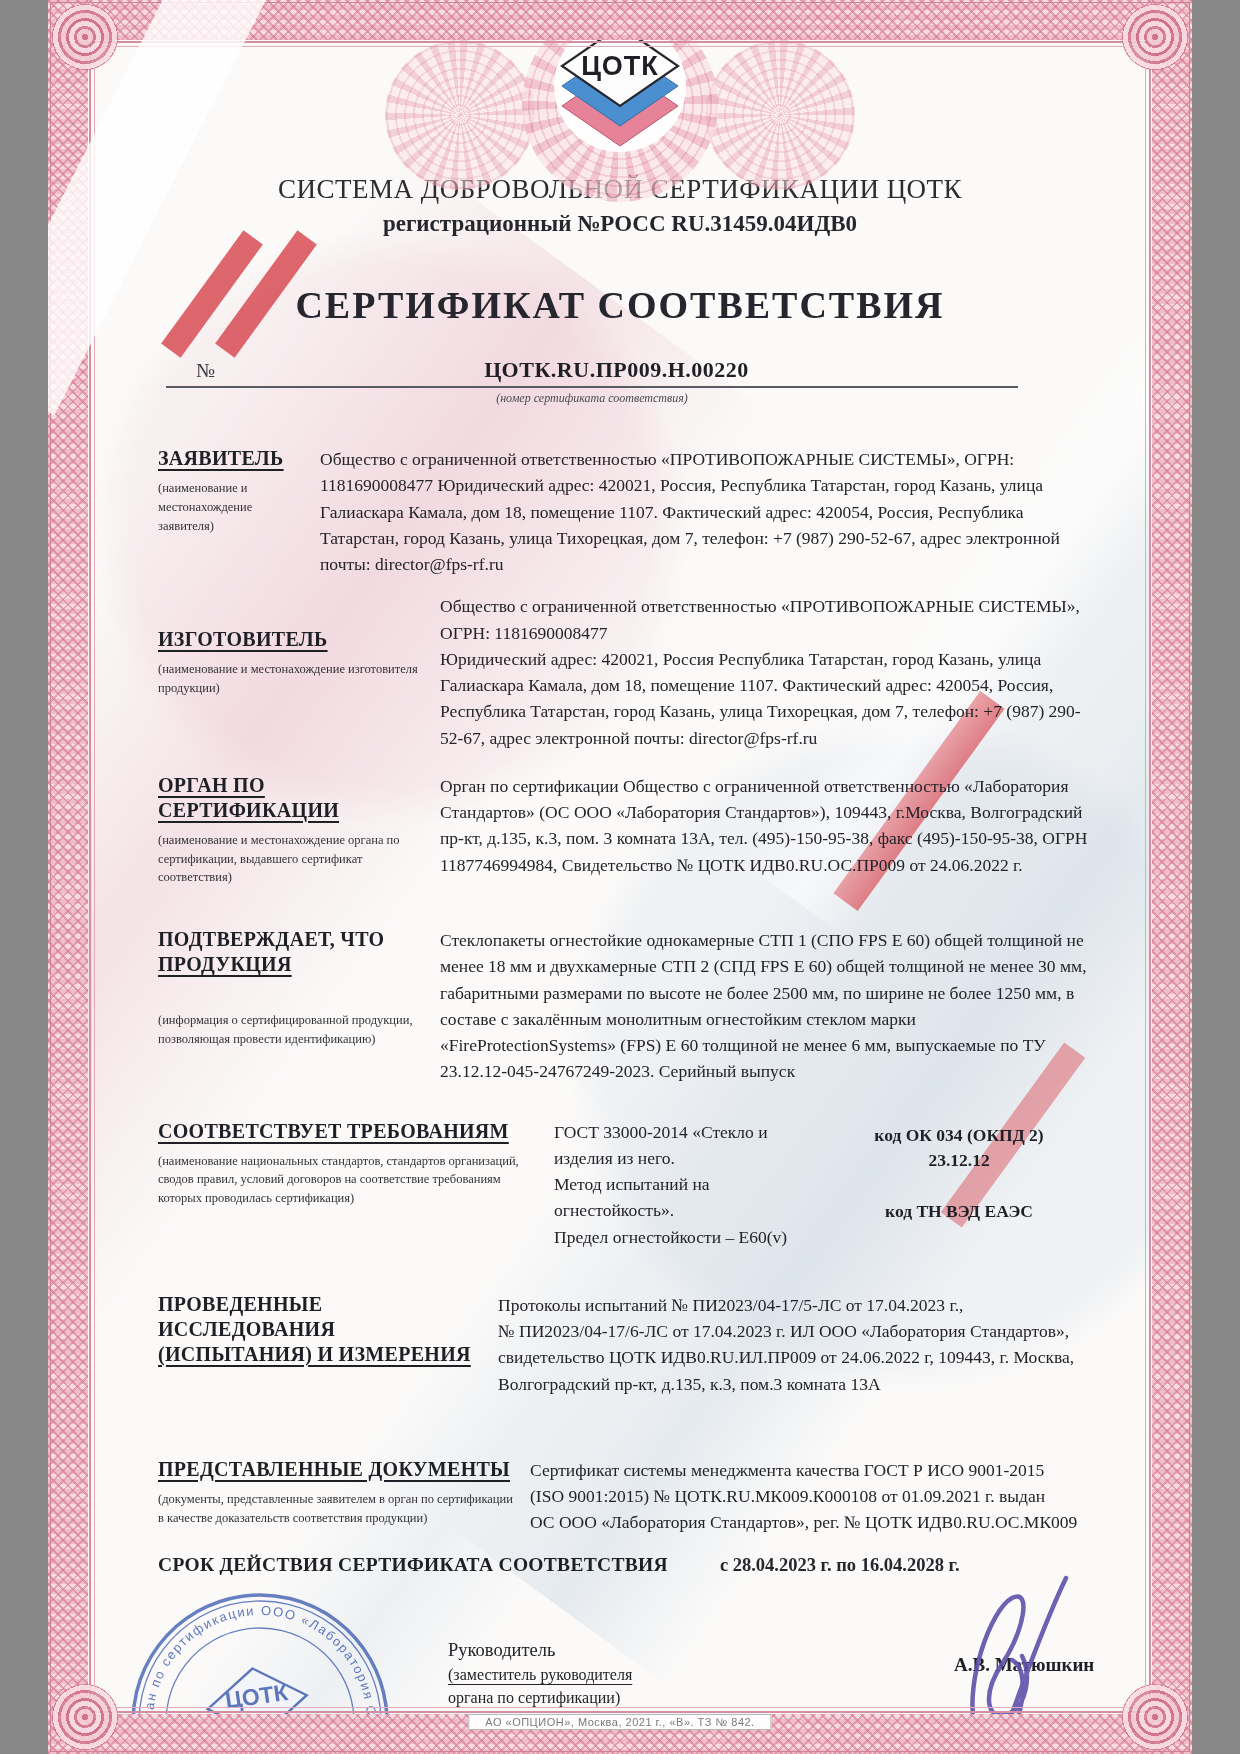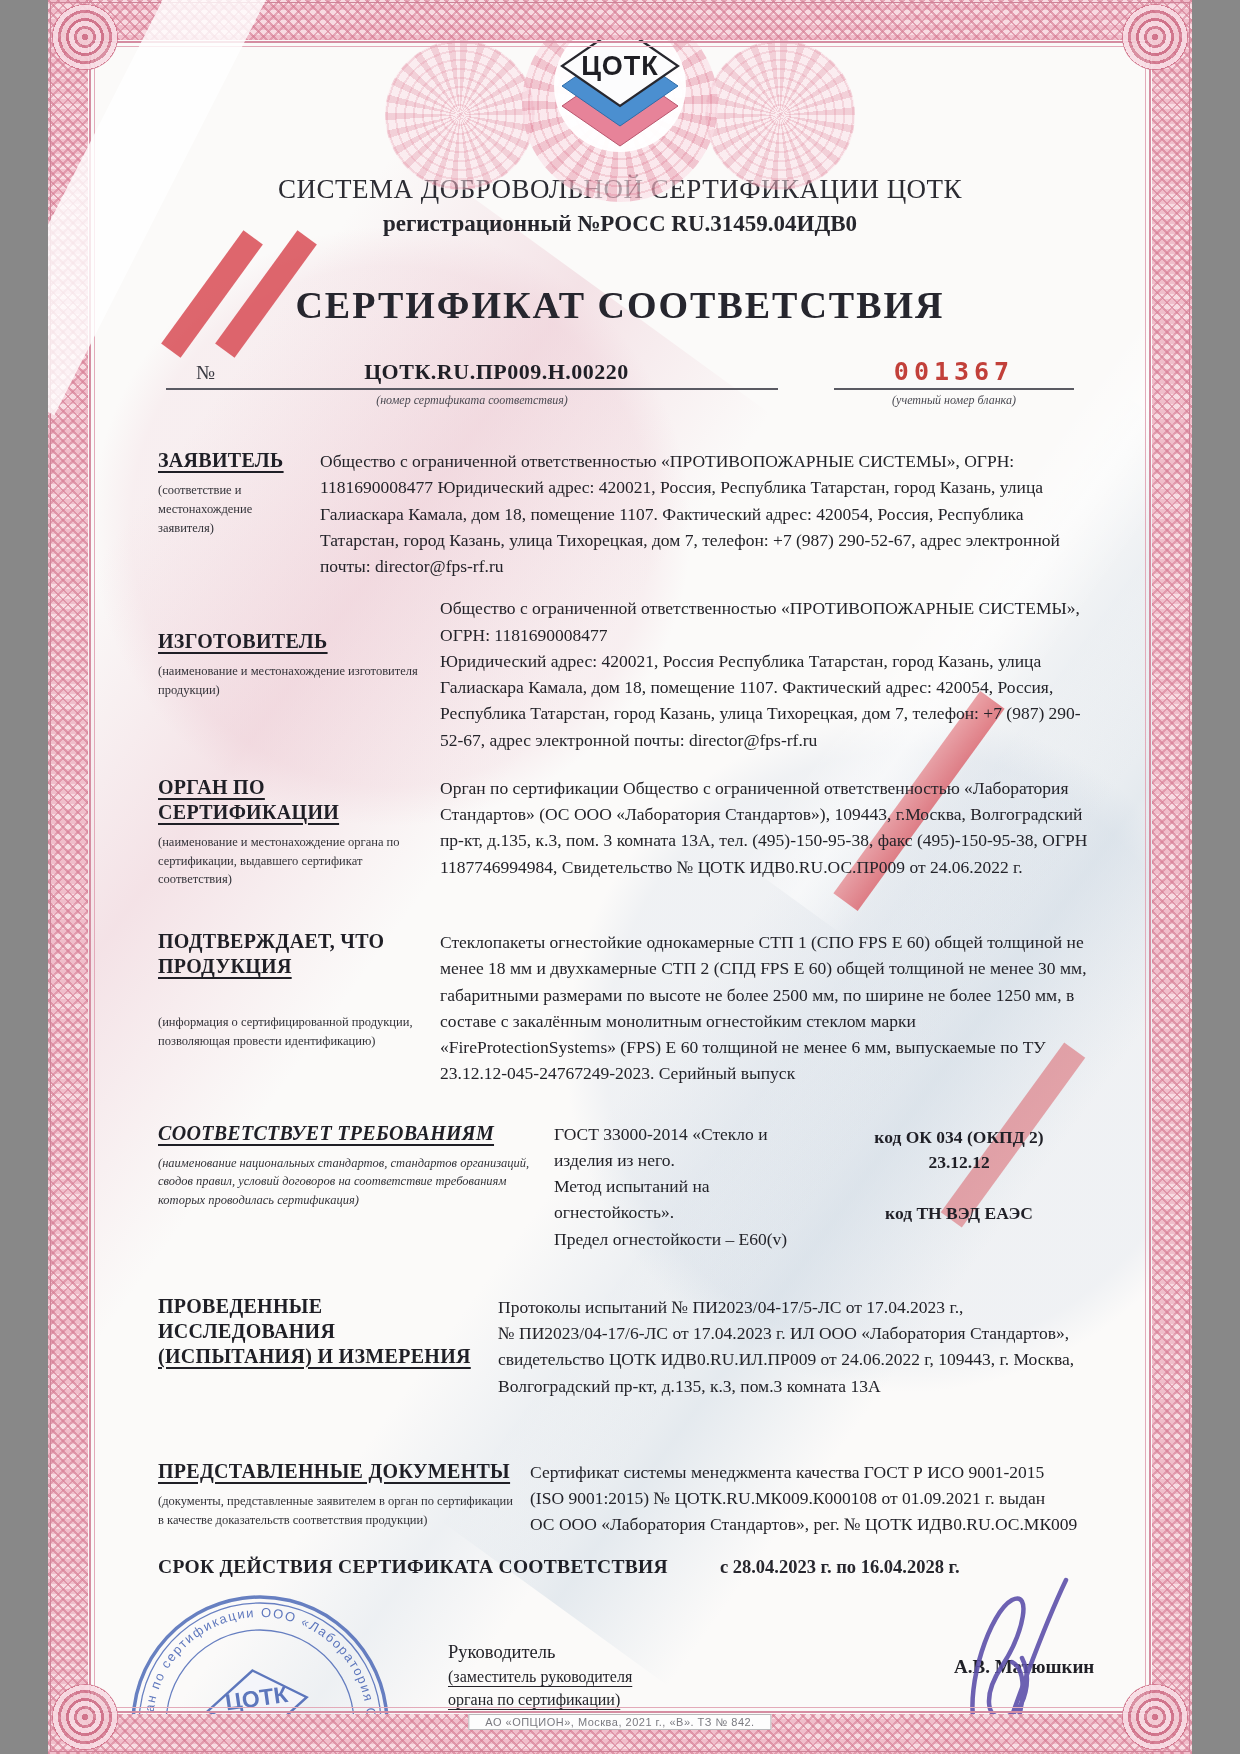--- a/index.html
+++ b/index.html
@@ -73,21 +73,21 @@
   .blank-num{font-family:"DejaVu Sans Mono",monospace;font-size:25px;font-weight:600;color:#c2403a;letter-spacing:5px;}
   
   .sections{position:relative;z-index:3;margin:40px 104px 0 110px;}
   .sec{display:flex;margin-bottom:16px;}
   .lab{flex:none;padding-right:14px;}
   .lab .lp,.lab .lu{font-size:20px;font-weight:bold;letter-spacing:.3px;color:#1f1f26;line-height:1.25;}
   .lab .lu{text-decoration:underline;text-underline-offset:4px;text-decoration-thickness:2px;display:block;}
   .lab .lp{display:block;}
   .lab .cap{display:block;font-size:12.5px;color:#333339;margin-top:8px;line-height:1.5;}
   .cont{flex:1;font-size:17.5px;line-height:1.5;white-space:pre-line;color:#232329;}
-  .lw140 .lab{width:148px;} .lw265 .lab{width:268px;} .lw380 .lab{width:382px;font-style:italic;}
+  .lw140 .lab{width:148px;} .lw265 .lab{width:268px;} .lw380 .lab{width:382px;}
   .lw320 .lab{width:326px;} .lw355 .lab{width:358px;}
   .codes{flex:none;width:258px;text-align:center;font-weight:bold;font-size:17.5px;color:#1f1f26;}
   .codes .c1{margin-top:6px;} .codes .c2{margin-top:4px;} .codes .c3{margin-top:30px;}
   .mb-s2{margin-bottom:22px;} .mb-s3{margin-bottom:40px;} .mb-s4{margin-bottom:34px;}
   .mb-s5{margin-bottom:42px;} .mb-s6{margin-bottom:60px;} .mb-s7{margin-bottom:18px;}
   .cap4{margin-top:34px !important;}
   
   .validity{position:relative;z-index:3;display:flex;margin:14px 110px 0 110px;align-items:baseline;}
   .validity .vl{font-size:19.5px;font-weight:bold;letter-spacing:.3px;color:#1f1f26;}
   .validity .vv{font-size:18.5px;font-weight:bold;color:#26262d;margin-left:52px;}
@@ -156,33 +156,29 @@
   </div>
 
   <div class="numrow">
     <div class="num-left">
       <div class="num-line">
         <span class="num-sign">№</span>
         <span class="num-val">ЦОТК.RU.ПР009.Н.00220</span>
       </div>
       <div class="num-caption">(номер сертификата соответствия)</div>
     </div>
-    <div class="num-right">
-      <div class="blank-line"><span class="blank-num">001367</span></div>
-      <div class="num-caption">(учетный номер бланка)</div>
-    </div>
   </div>
 
   <div class="sections">
 
     <div class="sec lw140">
       <div class="lab">
 
         <span class="lu">ЗАЯВИТЕЛЬ</span>
-        <span class="cap">(соответствие и местонахождение заявителя)</span>
+        <span class="cap">(наименование и местонахождение заявителя)</span>
       </div>
       <div class="cont">Общество с ограниченной ответственностью «ПРОТИВОПОЖАРНЫЕ СИСТЕМЫ», ОГРН: 1181690008477 Юридический адрес: 420021, Россия, Республика Татарстан, город Казань, улица Галиаскара Камала, дом 18, помещение 1107. Фактический адрес: 420054, Россия, Республика Татарстан, город Казань, улица Тихорецкая, дом 7, телефон: +7 (987) 290-52-67, адрес электронной почты: director@fps-rf.ru</div>
     </div>
 
     <div class="sec lw265 mb-s2">
       <div class="lab" style="padding-top:34px;">
 
         <span class="lu">ИЗГОТОВИТЕЛЬ</span>
         <span class="cap">(наименование и местонахождение изготовителя продукции)</span>
       </div>

